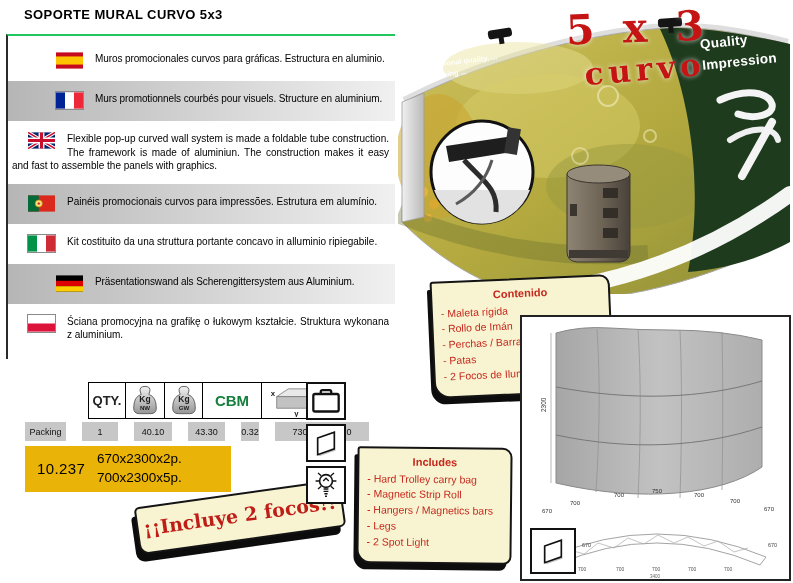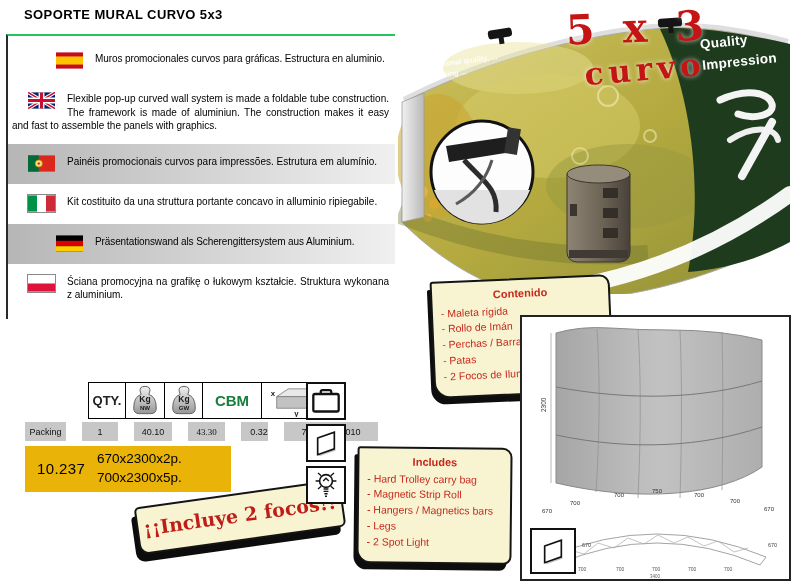--- a/index.html
+++ b/index.html
@@ -25,22 +25,22 @@
   .h-qty{width:38px;font-size:13px;font-weight:bold;color:#222;margin-left:20px;}
   .h-nw{width:40px;}
   .h-gw{width:39px;}
   .h-cbm{width:60px;font-size:15px;font-weight:bold;color:#15803d;text-align:center;}
   .h-dims{width:76px;}
   .pack-row{position:absolute;left:0;top:40px;display:flex;gap:16px;}
   .p-cell{background:#c7c7c7;height:19px;display:flex;align-items:center;justify-content:center;font-size:9px;color:#111;}
   .p-label{width:41px;}
   .p-qty{width:36px;}
   .p-nw{width:38px;}
-  .p-gw{width:37px;font-family:Liberation Serif, serif;}
-  .p-cbm{width:18px;padding-left:9px;}
+  .p-gw{width:37px;}
+  .p-cbm{width:18px;}
   .p-dims{width:94px;}
   .prod-block{position:absolute;left:0;top:64px;width:206px;height:46px;background:#eab308;}
   .prod-code{position:absolute;left:12px;top:14px;font-size:15px;letter-spacing:.4px;}
   .prod-dims{position:absolute;left:72px;top:4px;font-size:13.5px;line-height:1.4;}
   .legend{position:absolute;left:281px;top:0;}
   .legend-box{width:36px;height:34px;border:2px solid #111;background:#fff;margin-bottom:4px;display:flex;align-items:center;justify-content:center;}
   
   .note{position:absolute;background:#f8f4d2;border:2px solid #141414;color:#c5281c;
         font-size:10.5px;line-height:1.5;padding:5px 8px 12px 8px;box-sizing:border-box;
         box-shadow:-4px 7px 0 -1px #0d0d0d;}
@@ -106,20 +106,29 @@
 
   <div class="lang-row nowrap indent">
     <span class="flag">
       <svg viewBox="0 0 60 36">
           <rect width="60" height="36" fill="#c60b1e"></rect>
           <rect y="9" width="60" height="18" fill="#ffc400"></rect>
         </svg>
     </span><span>Muros promocionales curvos para gráficas. Estructura en aluminio.</span>
   </div>
 
+  <div class="lang-row nowrap indent shaded">
+    <span class="flag bordered">
+      <svg viewBox="0 0 60 36">
+          <rect width="60" height="36" fill="#fff"></rect>
+          <rect width="20" height="36" fill="#002395"></rect>
+          <rect x="40" width="20" height="36" fill="#ed2939"></rect>
+        </svg>
+    </span><span>Murs promotionnels courbés pour visuels. Structure en aluminium.</span>
+  </div>
 
   <div class="lang-row">
     <span class="flag">
       <svg viewBox="0 0 60 36">
           <rect width="60" height="36" fill="#012169"></rect>
         <path d="M0,0 L60,36 M60,0 L0,36" stroke="#fff" stroke-width="8"></path>
         <path d="M0,0 L60,36 M60,0 L0,36" stroke="#C8102E" stroke-width="3.5"></path>
         <path d="M30,0 V36 M0,18 H60" stroke="#fff" stroke-width="13"></path>
         <path d="M30,0 V36 M0,18 H60" stroke="#C8102E" stroke-width="7"></path>
         </svg>

